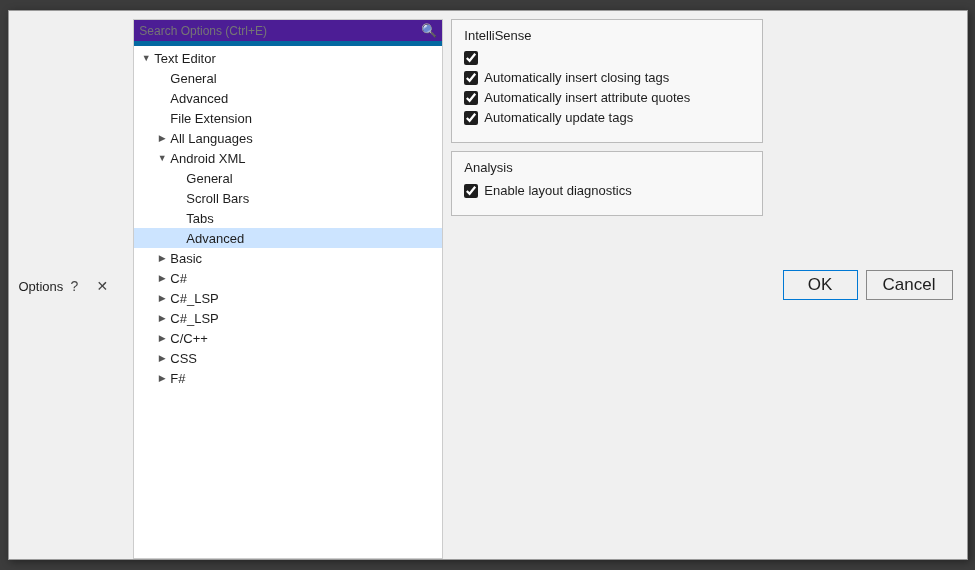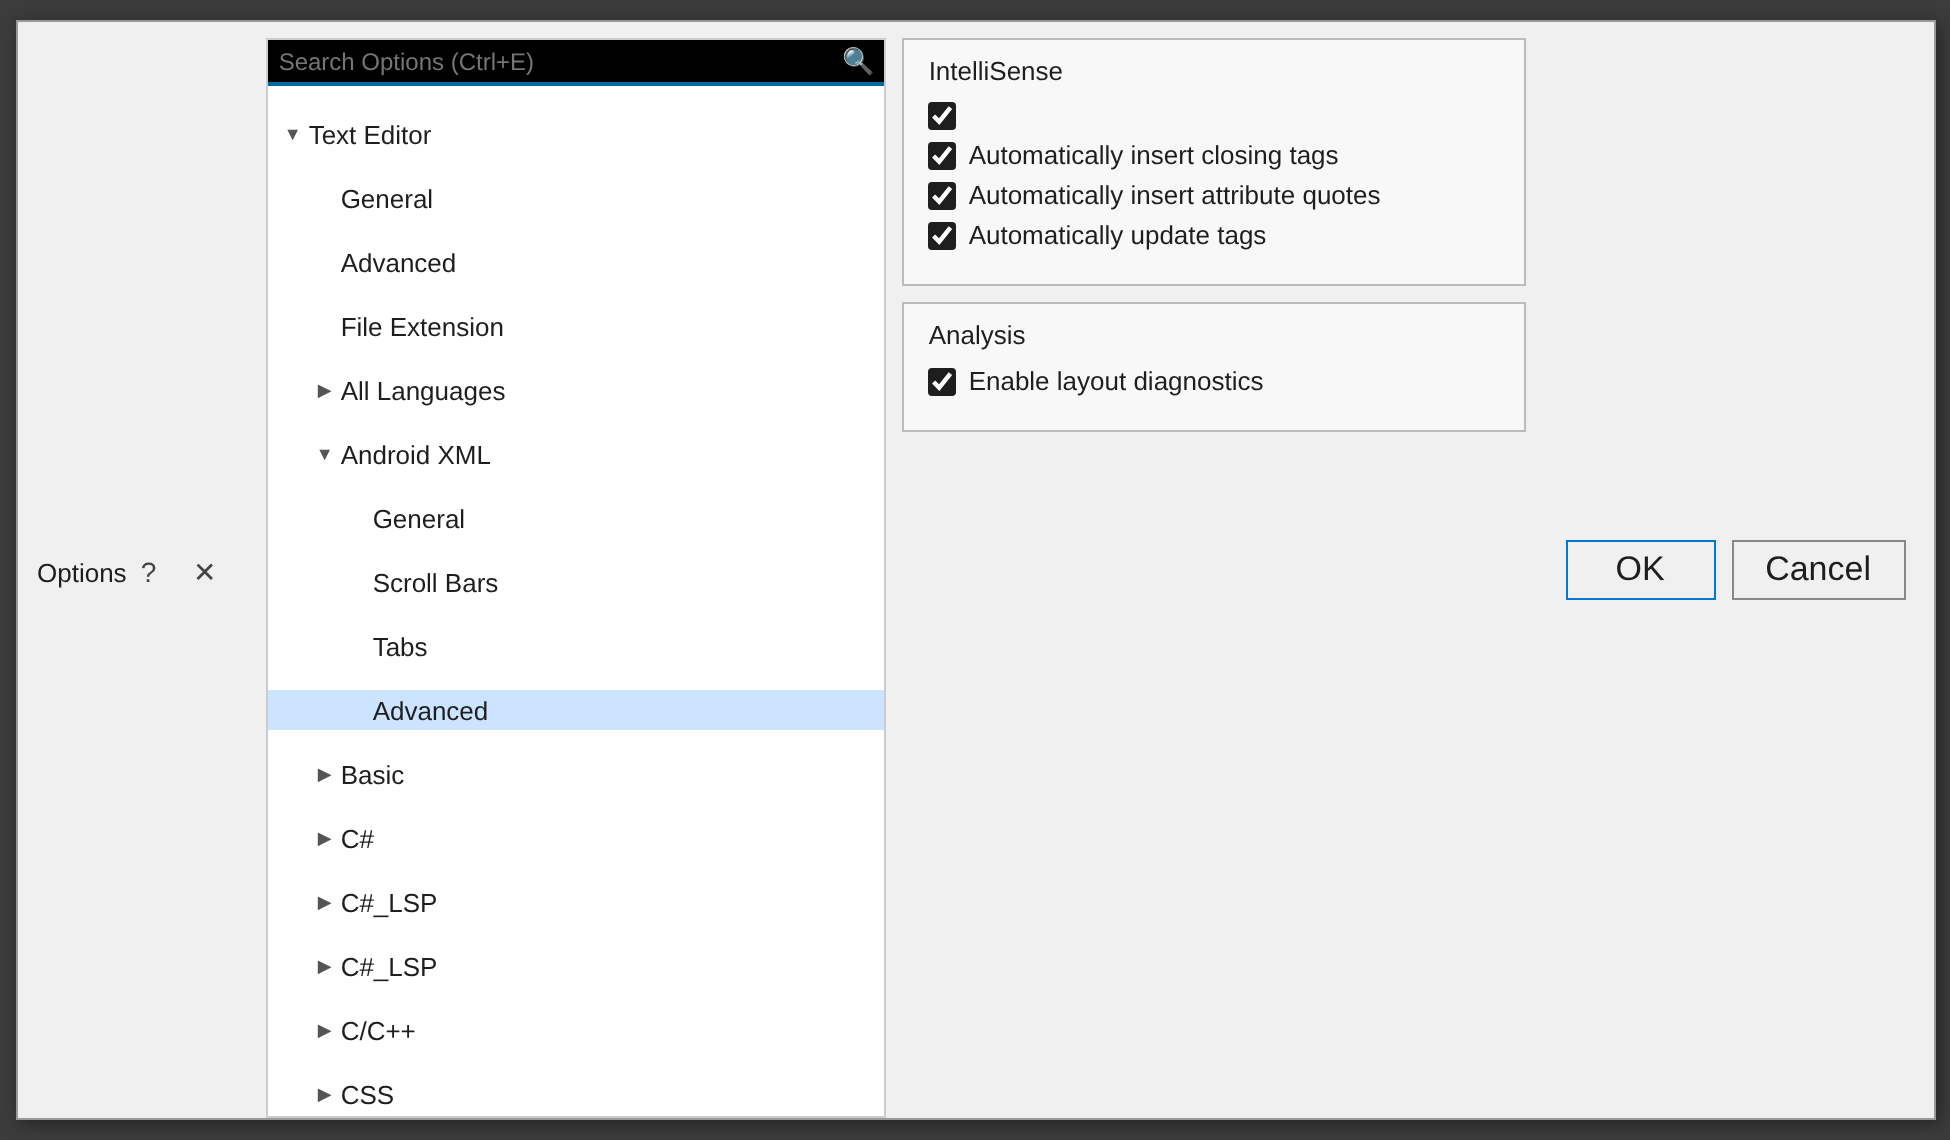--- a/index.html
+++ b/index.html
@@ -64,23 +64,23 @@
     .left-panel {
       width: 310px;
       display: flex;
       flex-direction: column;
       border: 1px solid #ccc;
       background: #fff;
     }
     .search-box-container {
       display: flex;
       align-items: center;
-      border-bottom: 2px solid #0369a1;
+      border-bottom: 5px solid #0369a1;
       padding: 3px 5px;
-      background: #000000;
+      background: #4c1d95;
     }
     .search-input {
       flex: 1;
       border: none;
       outline: none;
       font-size: 12px;
       color: #888;
       background: transparent;
     }
     .search-icon {
@@ -92,21 +92,20 @@
       overflow-y: auto;
       padding: 2px 0;
     }
     .tree-item {
       display: flex;
       align-items: center;
       padding: 2px 0 2px 4px;
       cursor: pointer;
       user-select: none;
       white-space: nowrap;
-      margin-top: 12px;
     }
     .tree-item.selected {
       background: #cce4ff;
     }
     .expander {
       width: 16px;
       height: 16px;
       display: inline-flex;
       align-items: center;
       justify-content: center;

